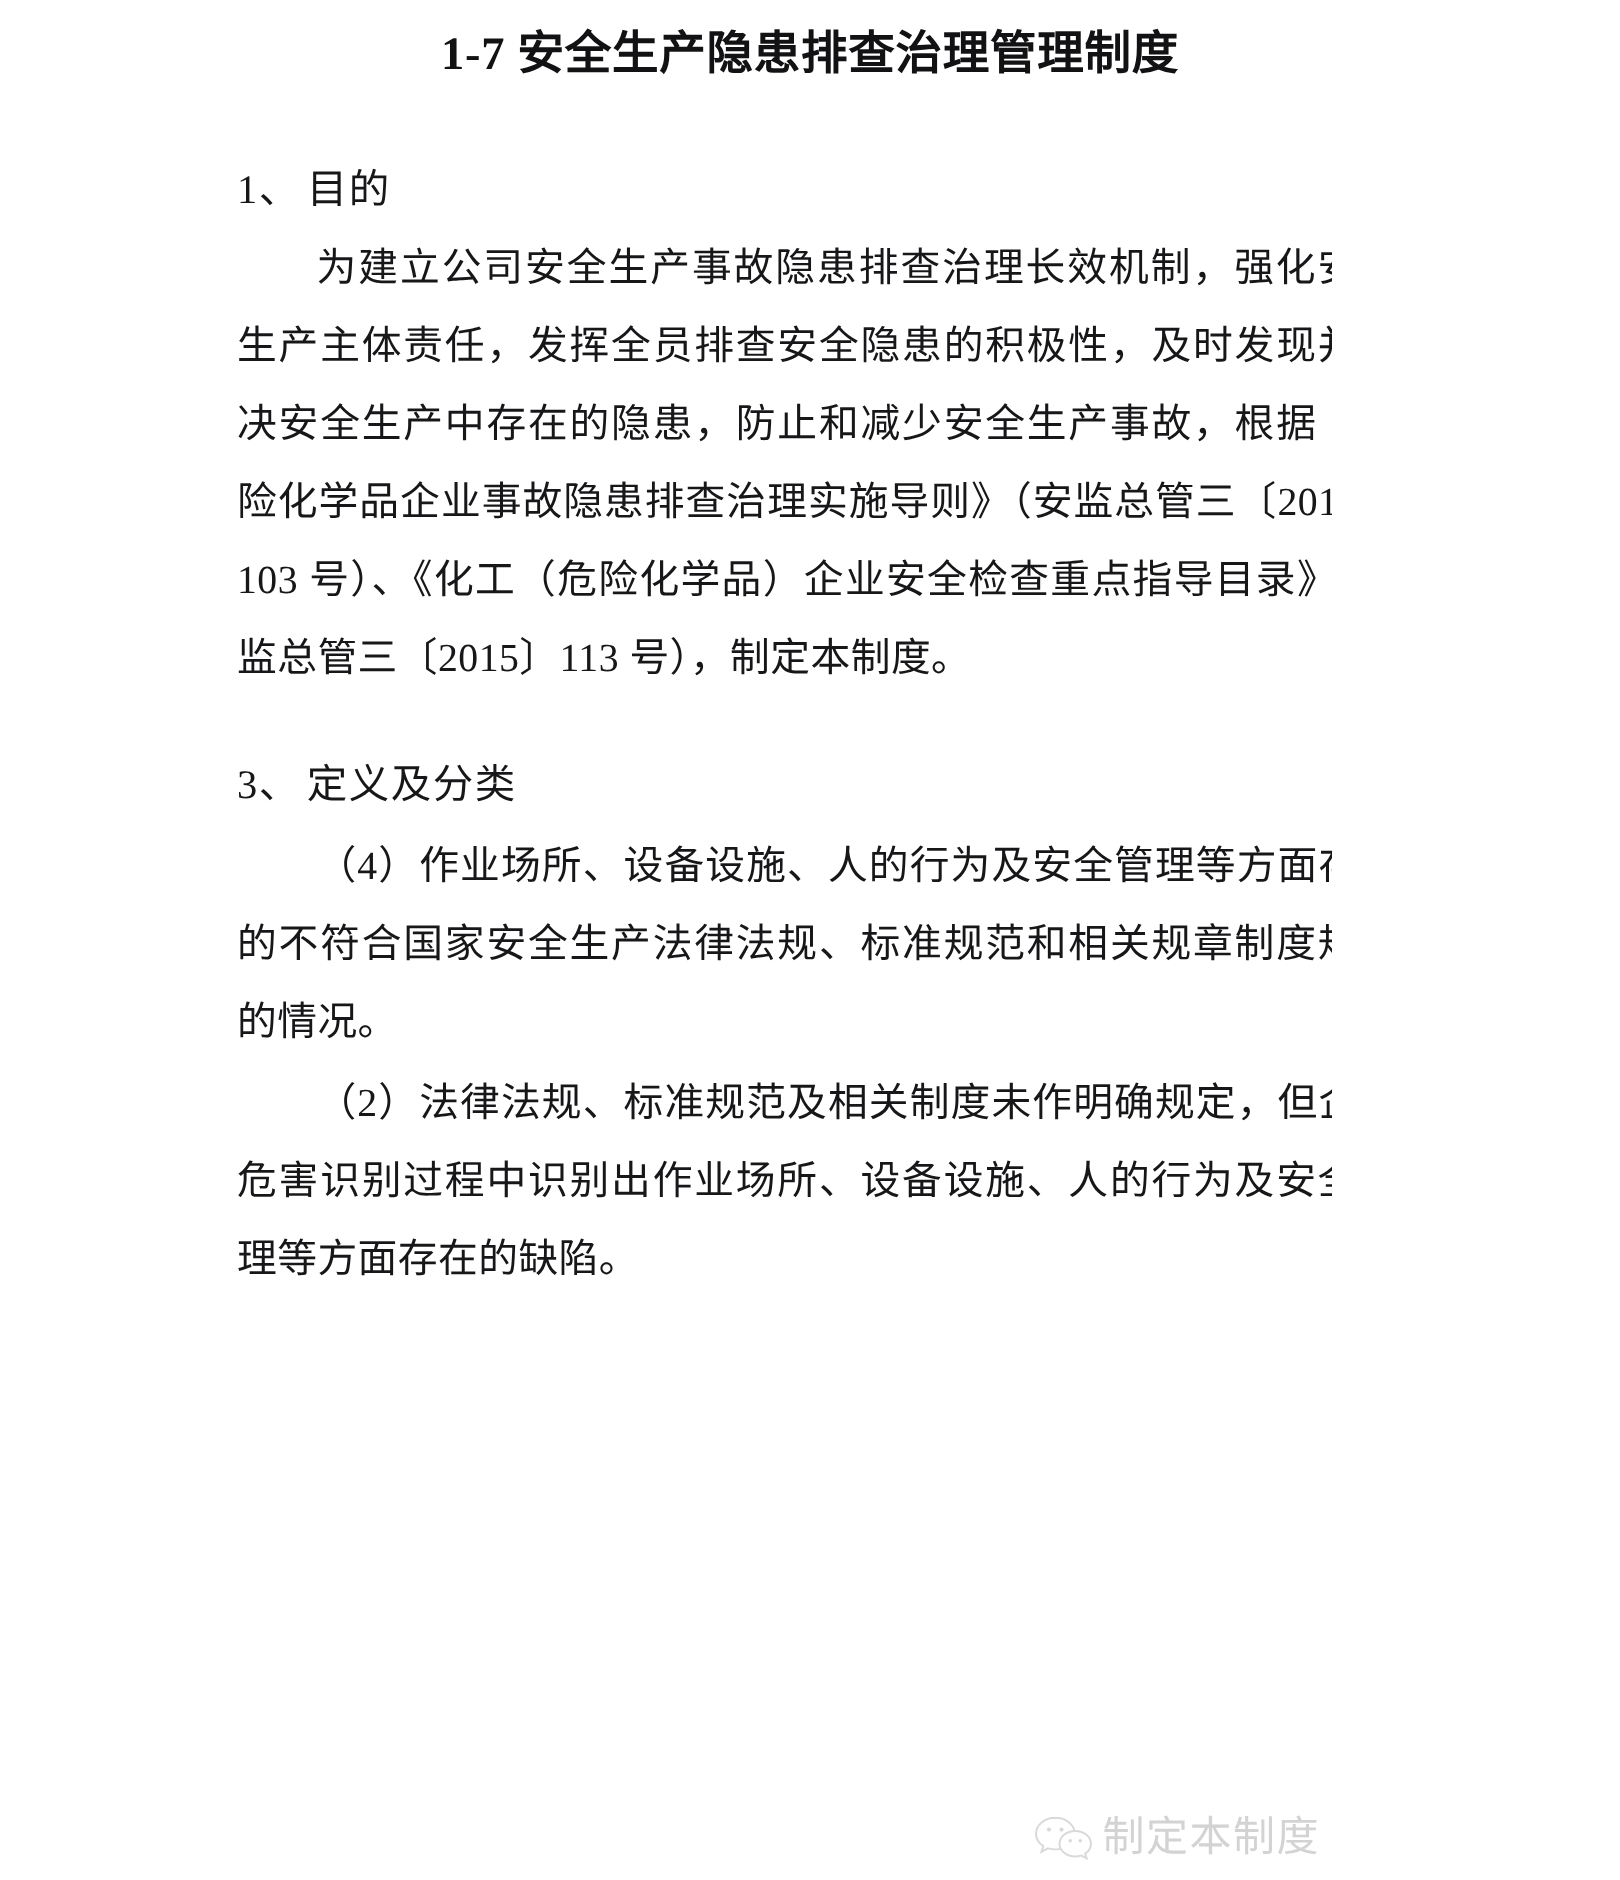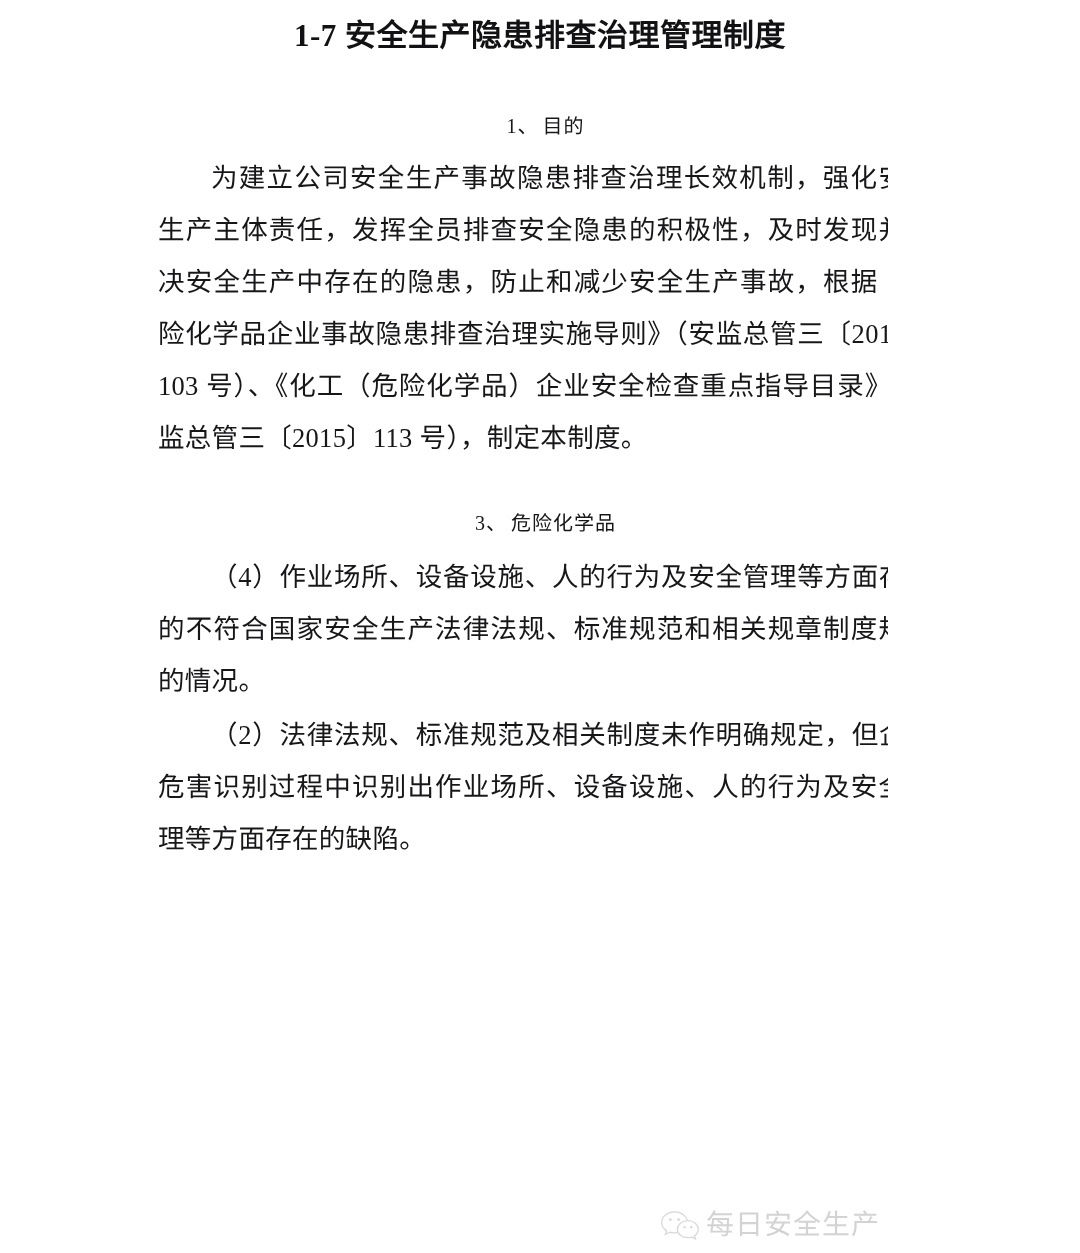--- a/index.html
+++ b/index.html
@@ -39,26 +39,25 @@
     top: 100px;
     left: 158px;
     width: 775px;
   }
 
   .section {
     margin: 0;
   }
 
   .section-heading {
-    font-size: 20px;
+    font-size: 27px;
     line-height: 52px;
     margin: 0;
     letter-spacing: 1px;
     white-space: nowrap;
-    text-align: center;
   }
 
   .section-heading .num-sep {
     letter-spacing: 5px;
   }
 
   .para {
     font-size: 26.5px;
     line-height: 52px;
     margin: 0;
@@ -112,21 +111,21 @@
 
   <div class="body-region">
 
     <div class="section">
       <div class="section-heading"><span>1</span><span class="num-sep">、</span><span>目的</span></div>
       <p class="para">为建立公司安全生产事故隐患排查治理长效机制，强化安全生产主体责任，发挥全员排查安全隐患的积极性，及时发现并解决安全生产中存在的隐患，防止和减少安全生产事故，根据《危险化学品企业事故隐患排查治理实施导则》（安监总管三〔2012〕103 号）、《化工（危险化学品）企业安全检查重点指导目录》（安监总管三〔2015〕113 号），制定本制度。</p>
     </div>
 
 
     <div class="section gap-before">
-      <div class="section-heading"><span>3</span><span class="num-sep">、</span><span>危险化学品</span></div>
+      <div class="section-heading"><span>3</span><span class="num-sep">、</span><span>定义及分类</span></div>
 
 
       <p class="para gap-small">（4）作业场所、设备设施、人的行为及安全管理等方面存在的不符合国家安全生产法律法规、标准规范和相关规章制度规定的情况。</p>
 
       <p class="para gap-small">（2）法律法规、标准规范及相关制度未作明确规定，但企业危害识别过程中识别出作业场所、设备设施、人的行为及安全管理等方面存在的缺陷。</p>
 
     </div>
 
   </div>
 
@@ -136,16 +135,16 @@
 
         <path d="M17.5 3.2C8.9 3.2 2 8.9 2 15.9c0 4 2.3 7.6 5.9 9.9l-1.5 4.6 5.2-2.7c1.8.5 3.7.8 5.9.8 8.6 0 15.5-5.7 15.5-12.6S26.1 3.2 17.5 3.2z" fill="none" stroke="#c3c3c5" stroke-width="1.6"></path>
         <circle cx="12.4" cy="12.6" r="1.7" fill="#c3c3c5"></circle>
         <circle cx="22.4" cy="12.6" r="1.7" fill="#c3c3c5"></circle>
 
         <path d="M33.4 13.8c-7 0-12.6 4.6-12.6 10.2 0 5.7 5.6 10.2 12.6 10.2 1.7 0 3.3-.2 4.8-.7l4.3 2.2-1.2-3.8c2.9-1.9 4.7-4.7 4.7-7.9 0-5.6-5.6-10.2-12.6-10.2z" fill="#ffffff" stroke="#c3c3c5" stroke-width="1.6"></path>
         <circle cx="29.4" cy="21.6" r="1.4" fill="#c3c3c5"></circle>
         <circle cx="37.4" cy="21.6" r="1.4" fill="#c3c3c5"></circle>
       </svg>
     </span>
-    <span class="wm-text">每日安全生产</span>
+    <span class="wm-text">制定本制度</span>
   </div>
 
 </div>
 
 </body></html>

